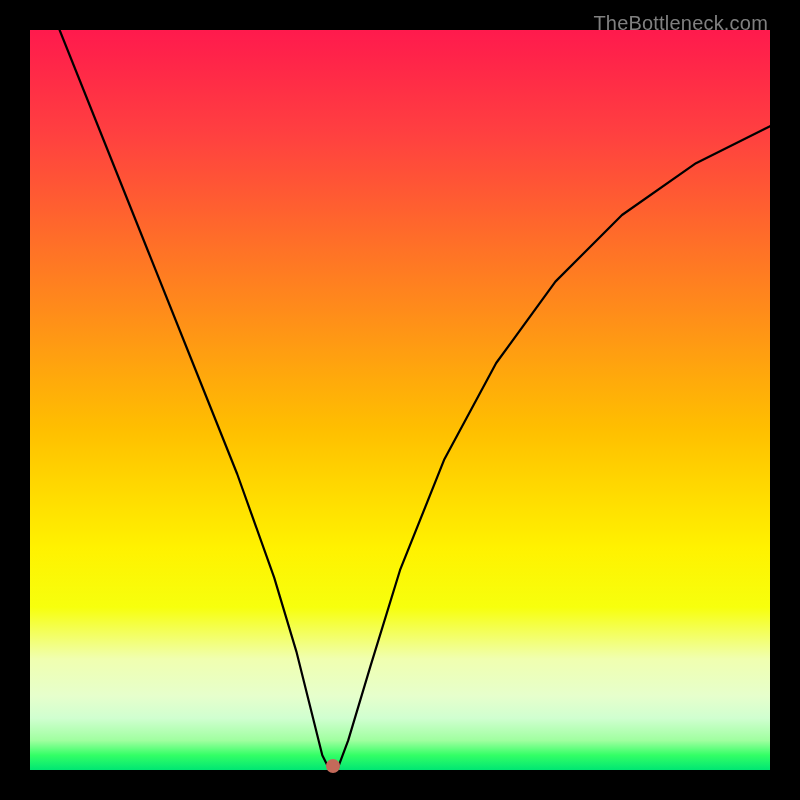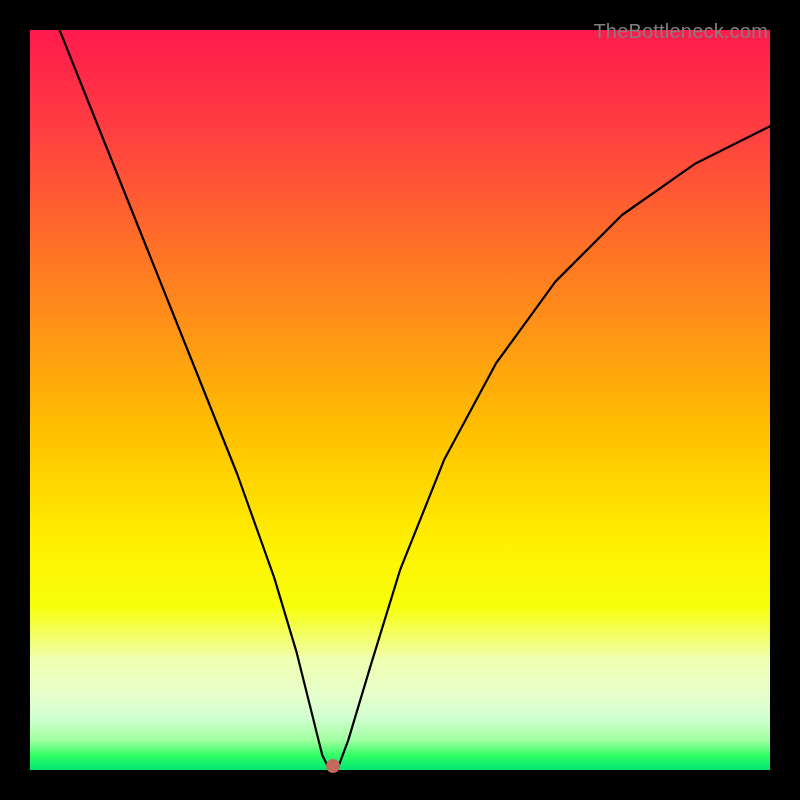--- a/index.html
+++ b/index.html
@@ -38,21 +38,21 @@
   }
   .curve-svg {
     position: absolute;
     left: 0;
     top: 0;
     width: 100%;
     height: 100%;
   }
   .watermark {
     position: absolute;
-    top: 20px;
+    top: 12px;
     right: 32px;
     color: #808080;
     font-size: 20px;
     font-weight: 500;
     letter-spacing: 0.2px;
   }
   .dot {
     position: absolute;
     width: 14px;
     height: 14px;

